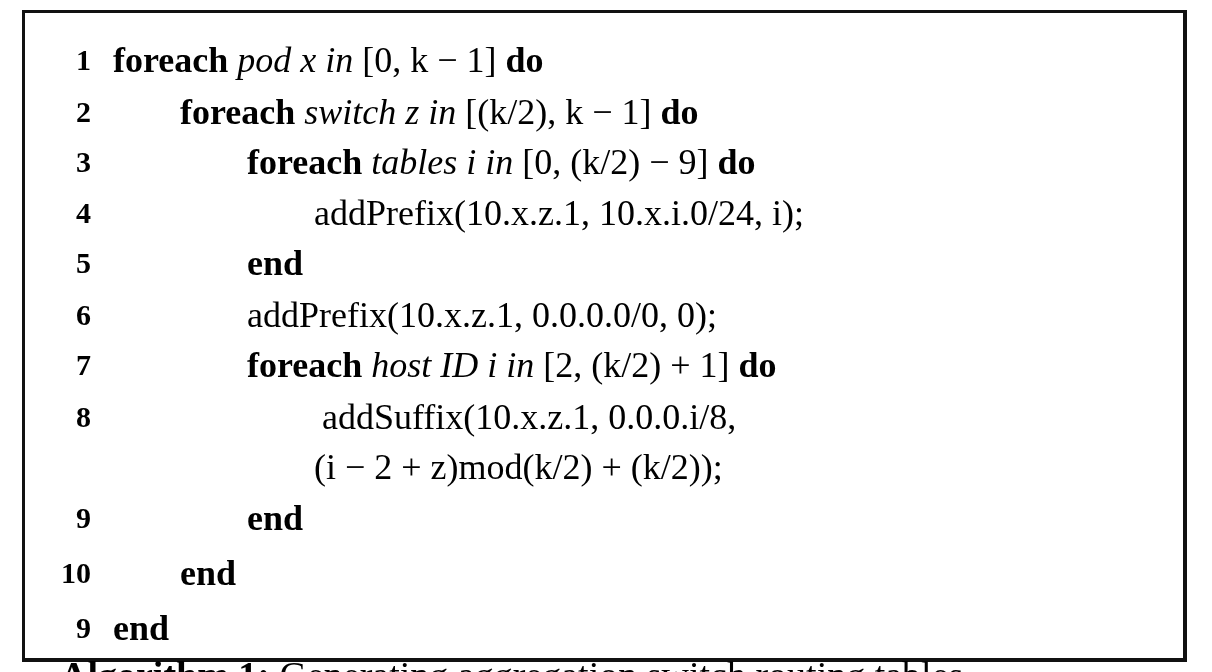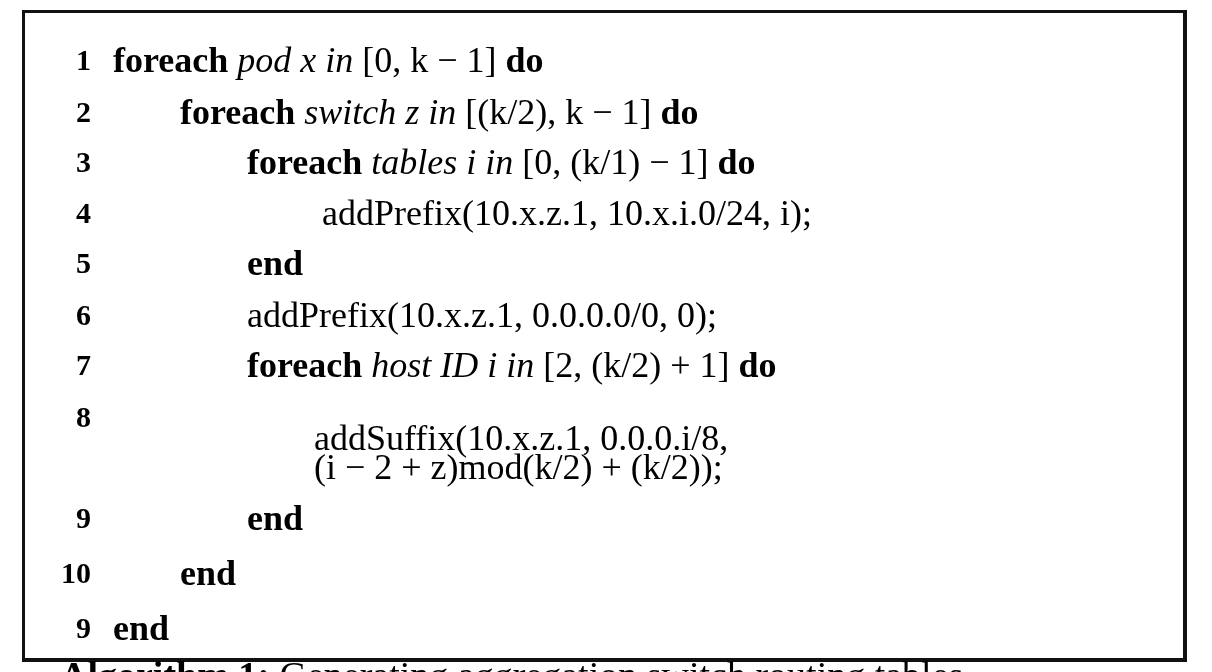--- a/index.html
+++ b/index.html
@@ -82,28 +82,28 @@
       <span>[(k/2), k − 1]</span>
       <span class="kw">do</span>
     </span>
   </div>
 
   <div class="line" style="top:124px;">
     <span class="lineno">3</span>
     <span class="content" style="left:222px;">
       <span class="kw">foreach</span>
       <span class="it">tables i in</span>
-      <span>[0, (k/1) − 1]</span>
+      <span>[0, (k/2) − 9]</span>
       <span class="kw">do</span>
     </span>
   </div>
 
   <div class="line" style="top:175px;">
     <span class="lineno">4</span>
-    <span class="content" style="left:297px;">addPrefix(10.x.z.1, 10.x.i.0/24, i);</span>
+    <span class="content" style="left:289px;">addPrefix(10.x.z.1, 10.x.i.0/24, i);</span>
   </div>
 
   <div class="line" style="top:225px;">
     <span class="lineno">5</span>
     <span class="content kw" style="left:222px;">end</span>
   </div>
 
   <div class="line" style="top:277px;">
     <span class="lineno">6</span>
     <span class="content" style="left:222px;">addPrefix(10.x.z.1, 0.0.0.0/0, 0);</span>
@@ -114,21 +114,21 @@
     <span class="content" style="left:222px;text-align:right;">
       <span class="kw">foreach</span>
       <span class="it">host ID i in</span>
       <span>[2, (k/2) + 1]</span>
       <span class="kw">do</span>
     </span>
   </div>
 
   <div class="line" style="top:379px;">
     <span class="lineno">8</span>
-    <span class="content" style="left:289px;margin-top:21px;">addSuffix(10.x.z.1, 0.0.0.i/8,</span>
+    <span class="content" style="left:297px;">addSuffix(10.x.z.1, 0.0.0.i/8,</span>
   </div>
   <div class="line" style="top:429px;">
     <span class="content" style="left:289px;">(i − 2 + z)mod(k/2) + (k/2));</span>
   </div>
 
   <div class="line" style="top:480px;">
     <span class="lineno">9</span>
     <span class="content kw" style="left:222px;">end</span>
   </div>
 

